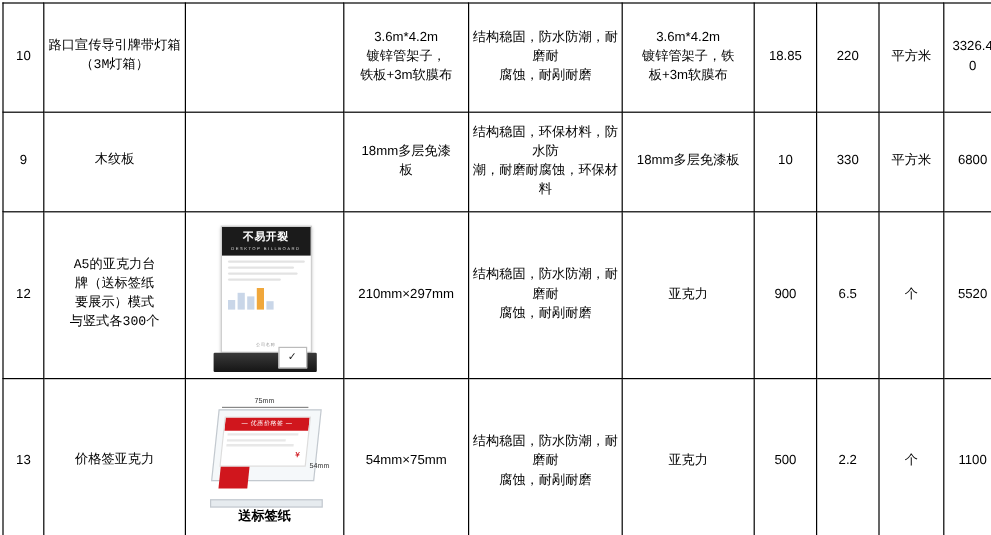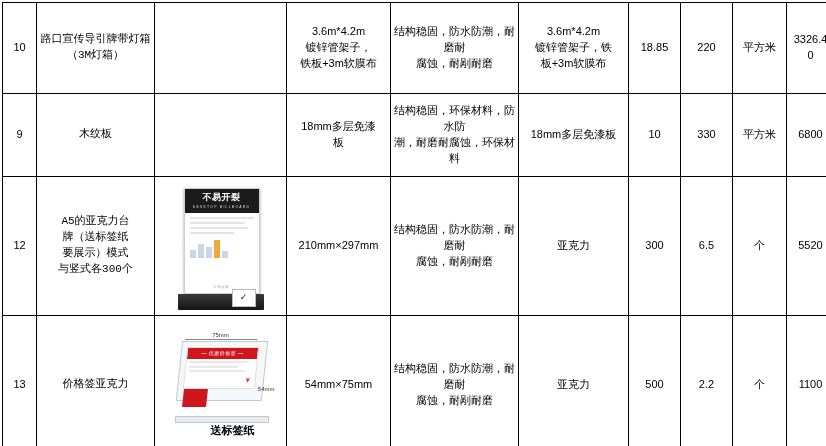--- a/index.html
+++ b/index.html
@@ -240,21 +240,21 @@
   }
   .dim-right {
     position: absolute;
     right: 2px;
     top: 52px;
     font-size: 6px;
     color: #333;
   }
   .tag-caption {
     position: absolute;
-    left: 12px;
+    left: 0;
     bottom: -2px;
     width: 112px;
     text-align: center;
     font-size: 11px;
     color: #000;
     font-weight: bold;
   }
 </style>
 </head>
 <body>
@@ -358,21 +358,21 @@
               <div class="board-stand-label">✓</div>
             </div>
           </div>
         </td>
         <td>210mm×297mm</td>
         <td>
           <div>结构稳固，防水防潮，耐磨耐</div>
           <div>腐蚀，耐剐耐磨</div>
         </td>
         <td>亚克力</td>
-        <td>300</td>
+        <td>900</td>
         <td>6.5</td>
         <td>个</td>
         <td>5520</td>
       </tr>
 
       <tr class="row-13">
         <td class="cell-no">13</td>
         <td class="cell-name">价格签亚克力</td>
         <td>
           <div class="img-wrap">

